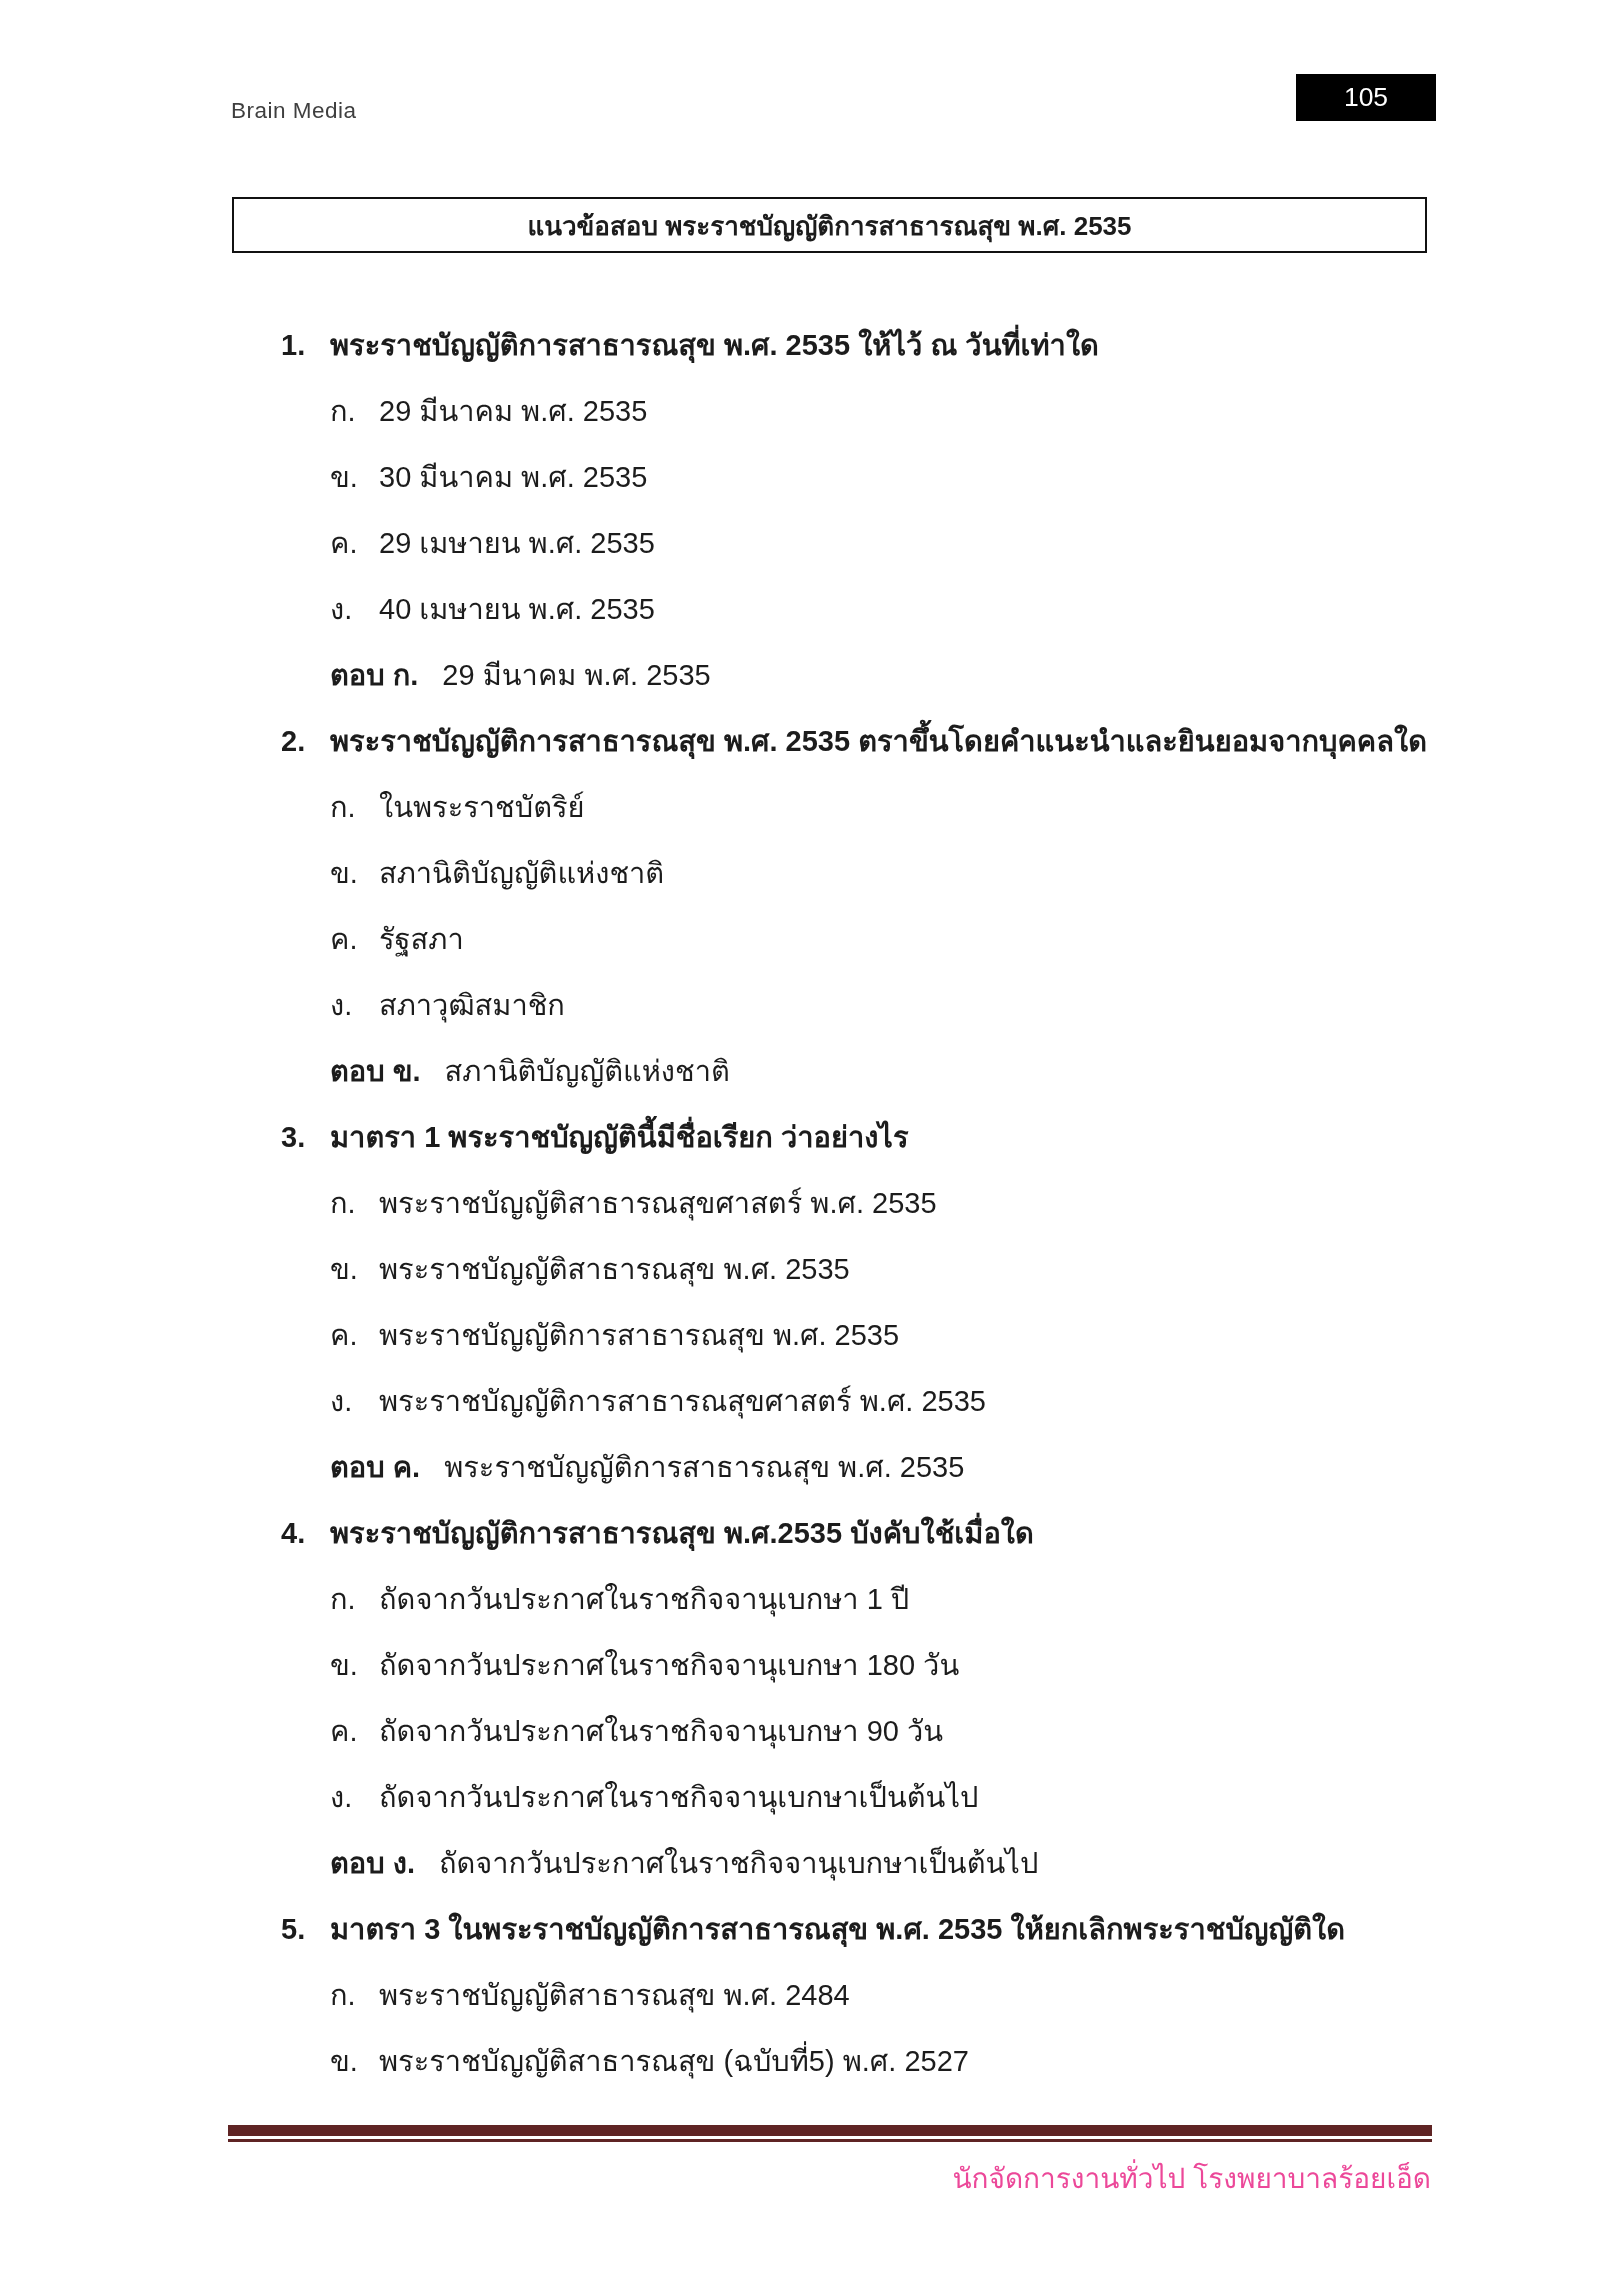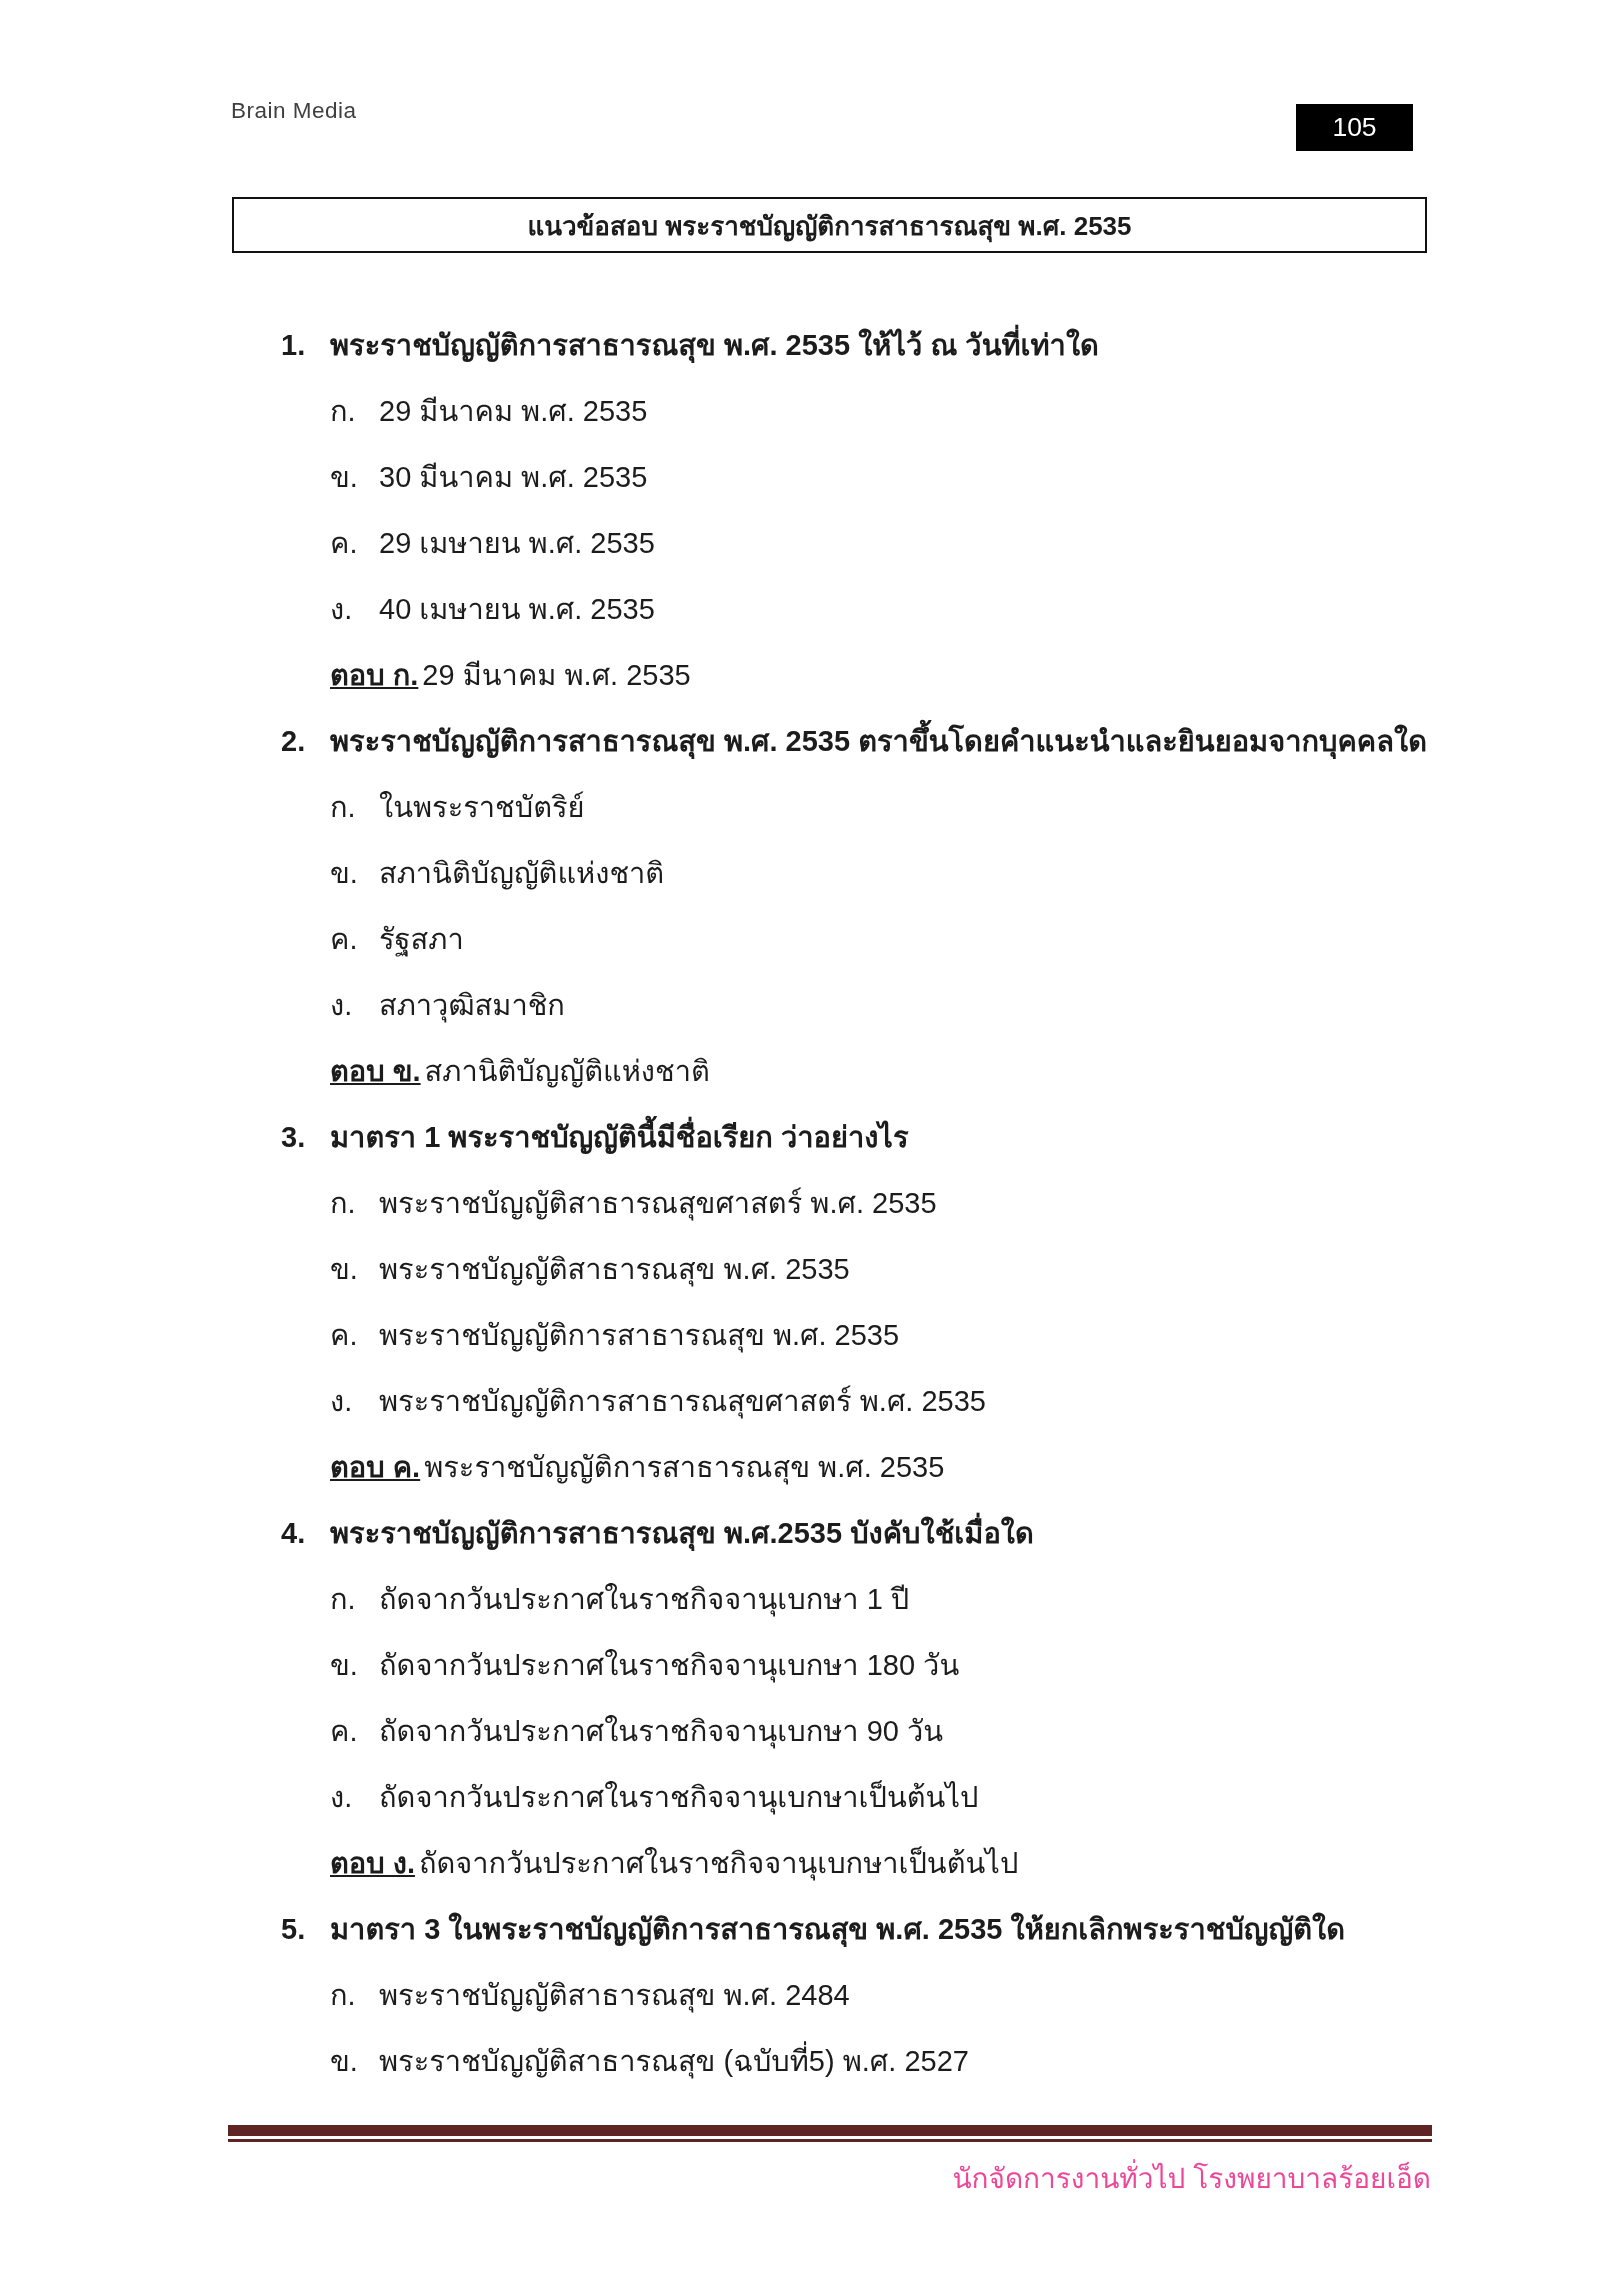--- a/index.html
+++ b/index.html
@@ -6,37 +6,37 @@
   .page{
     position:relative;width:1621px;height:2293px;background:#ffffff;
     font-family:"Liberation Sans","DejaVu Sans",sans-serif;color:#1c1c1c;
     overflow:hidden;margin:0 auto;
   }
   .brand{
     position:absolute;left:231px;top:98px;font-size:22.5px;font-weight:400;
     color:#3f3f3f;letter-spacing:0.5px;
   }
   .page-num-badge{
-    position:absolute;left:1296px;top:74px;width:117px;height:47px;
+    position:absolute;left:1296px;top:74px;width:140px;height:47px;
     background:#000000;color:#ffffff;display:flex;align-items:center;
-    justify-content:center;font-size:26.5px;margin-top:30px;
+    justify-content:center;font-size:26.5px;
   }
   .title-box{
     position:absolute;left:232px;top:197px;width:1191px;height:52px;
     border:2.9px solid #111111;display:flex;align-items:center;justify-content:center;
     font-weight:bold;font-size:26px;background:#ffffff;
   }
   .content{position:absolute;left:281px;top:312px;width:1150px;}
   .line{height:66px;display:flex;align-items:center;font-size:29px;white-space:nowrap;}
   .question-line{font-weight:bold;}
   .q-num{display:inline-block;width:49px;flex:0 0 49px;}
   .choice-line{padding-left:49px;}
   .c-letter{display:inline-block;width:49px;flex:0 0 49px;}
   .answer-line{padding-left:49px;}
-  .a-prefix{font-weight:bold;margin-right:4px;text-decoration:underline;}
+  .a-prefix{font-weight:bold;margin-right:24px;}
   .footer-rule{position:absolute;left:228px;top:2125px;width:1204px;}
   .rule-thick{height:10.8px;}
   .rule-thin{height:2.9px;margin-top:2.9px;}
   .footer-text{
     position:absolute;right:190px;top:2156px;font-size:28px;color:#ec4899;
     text-align:right;white-space:nowrap;
   }
 </style>
 </head>
 <body>

